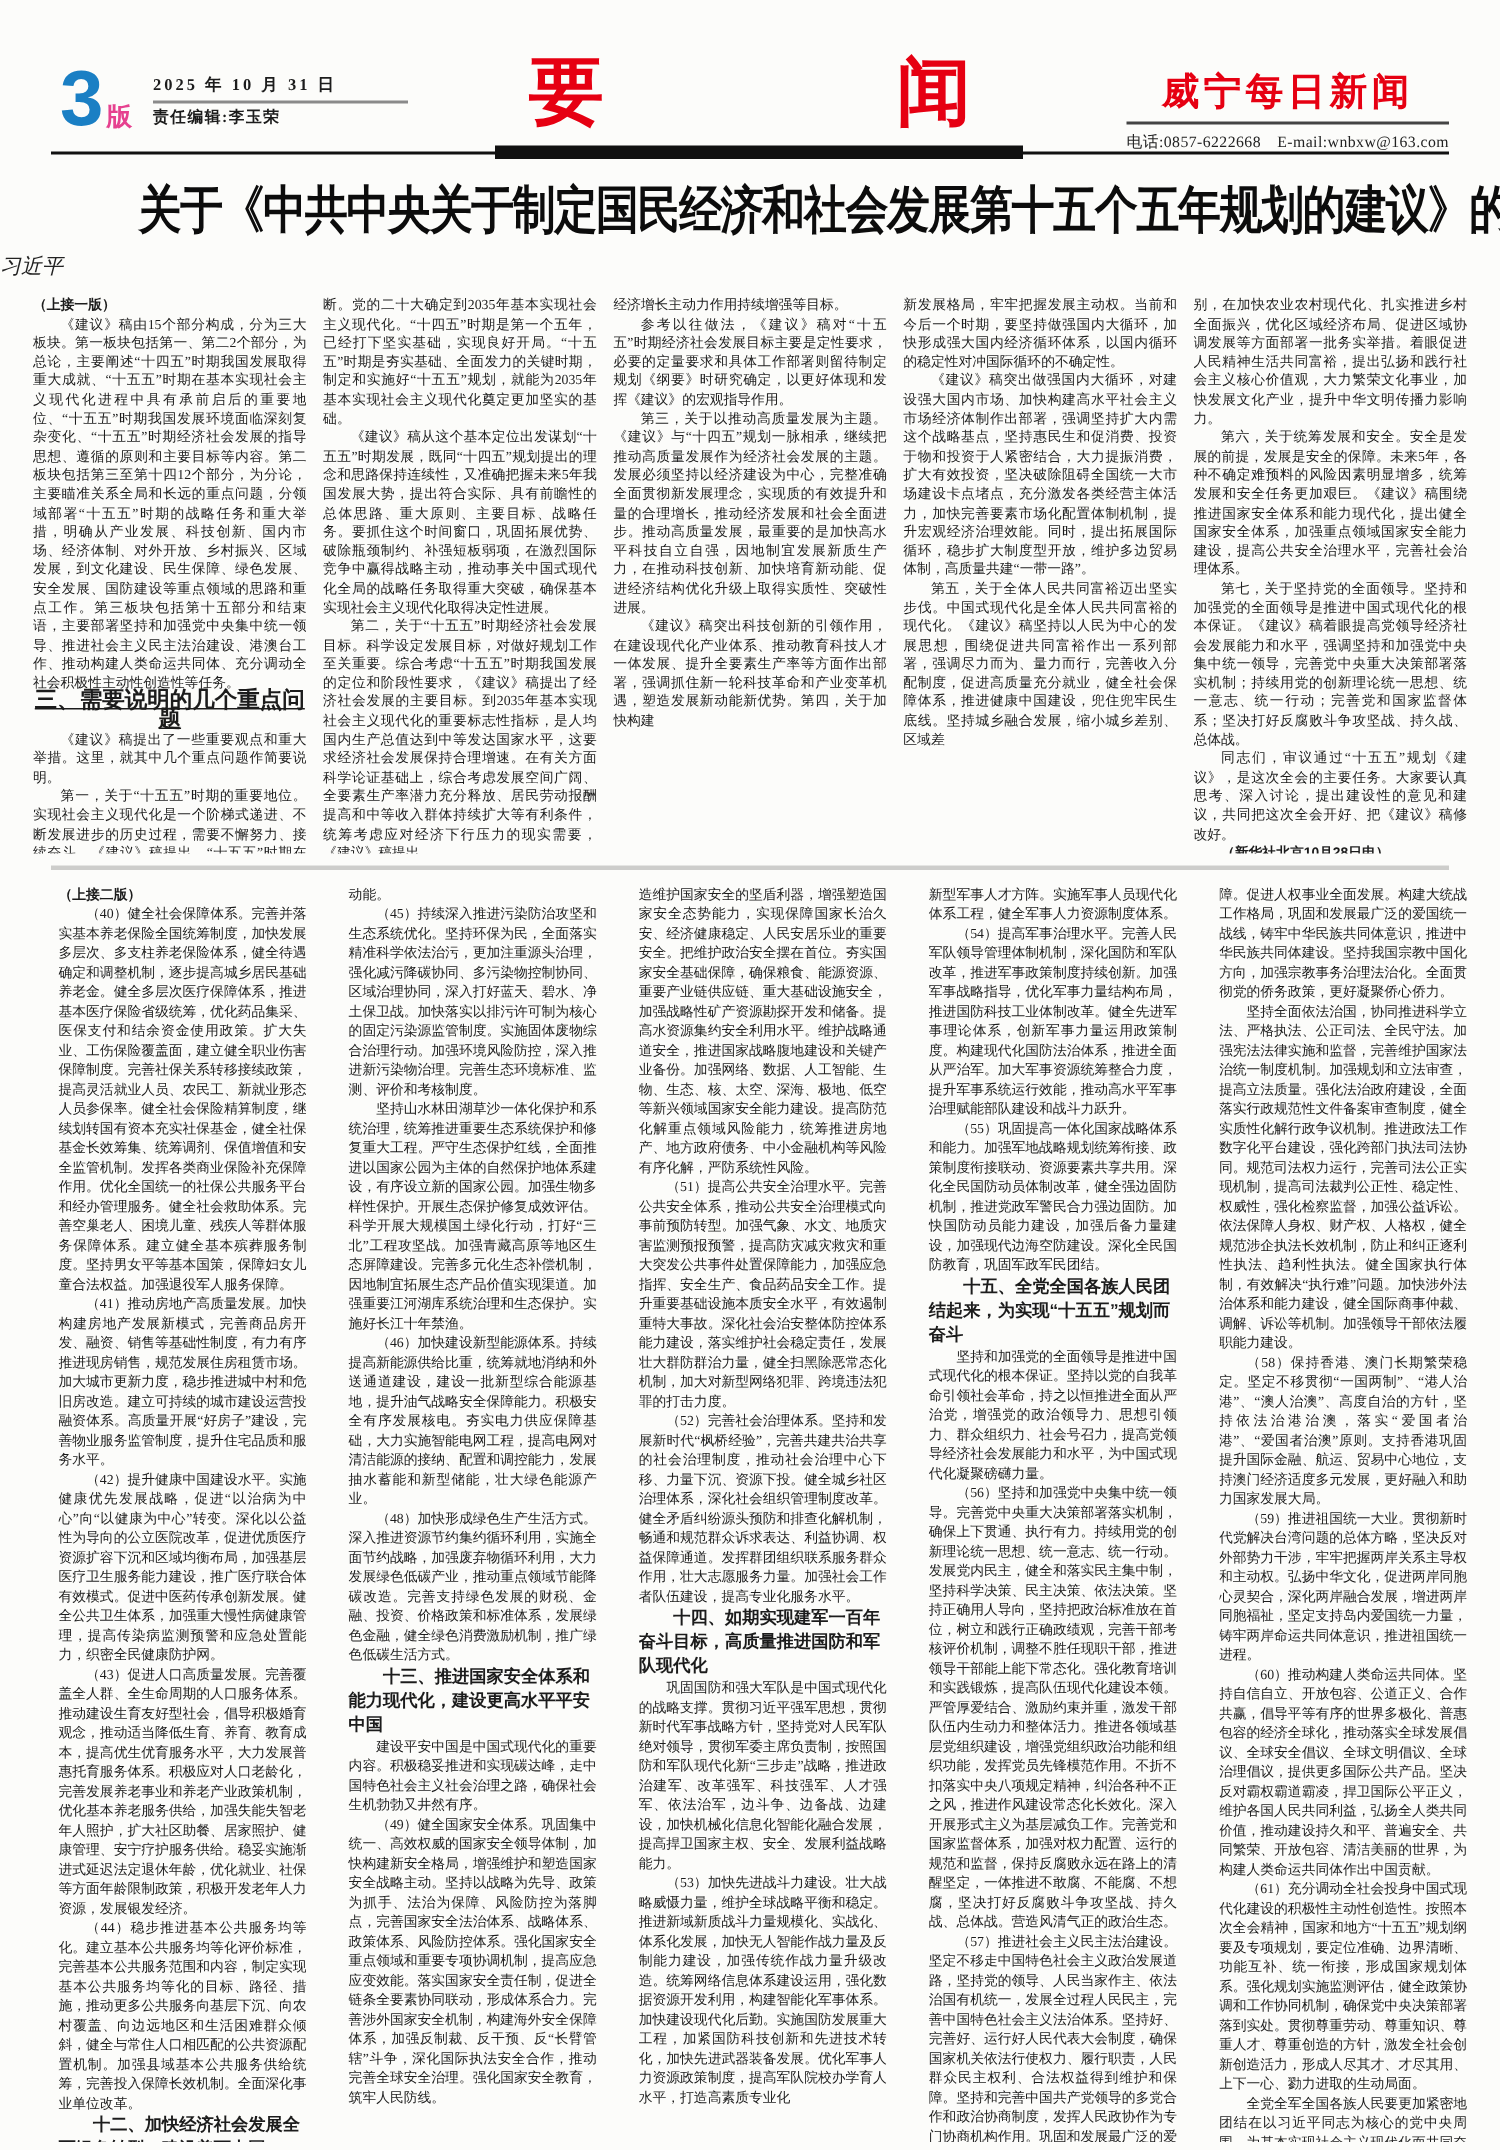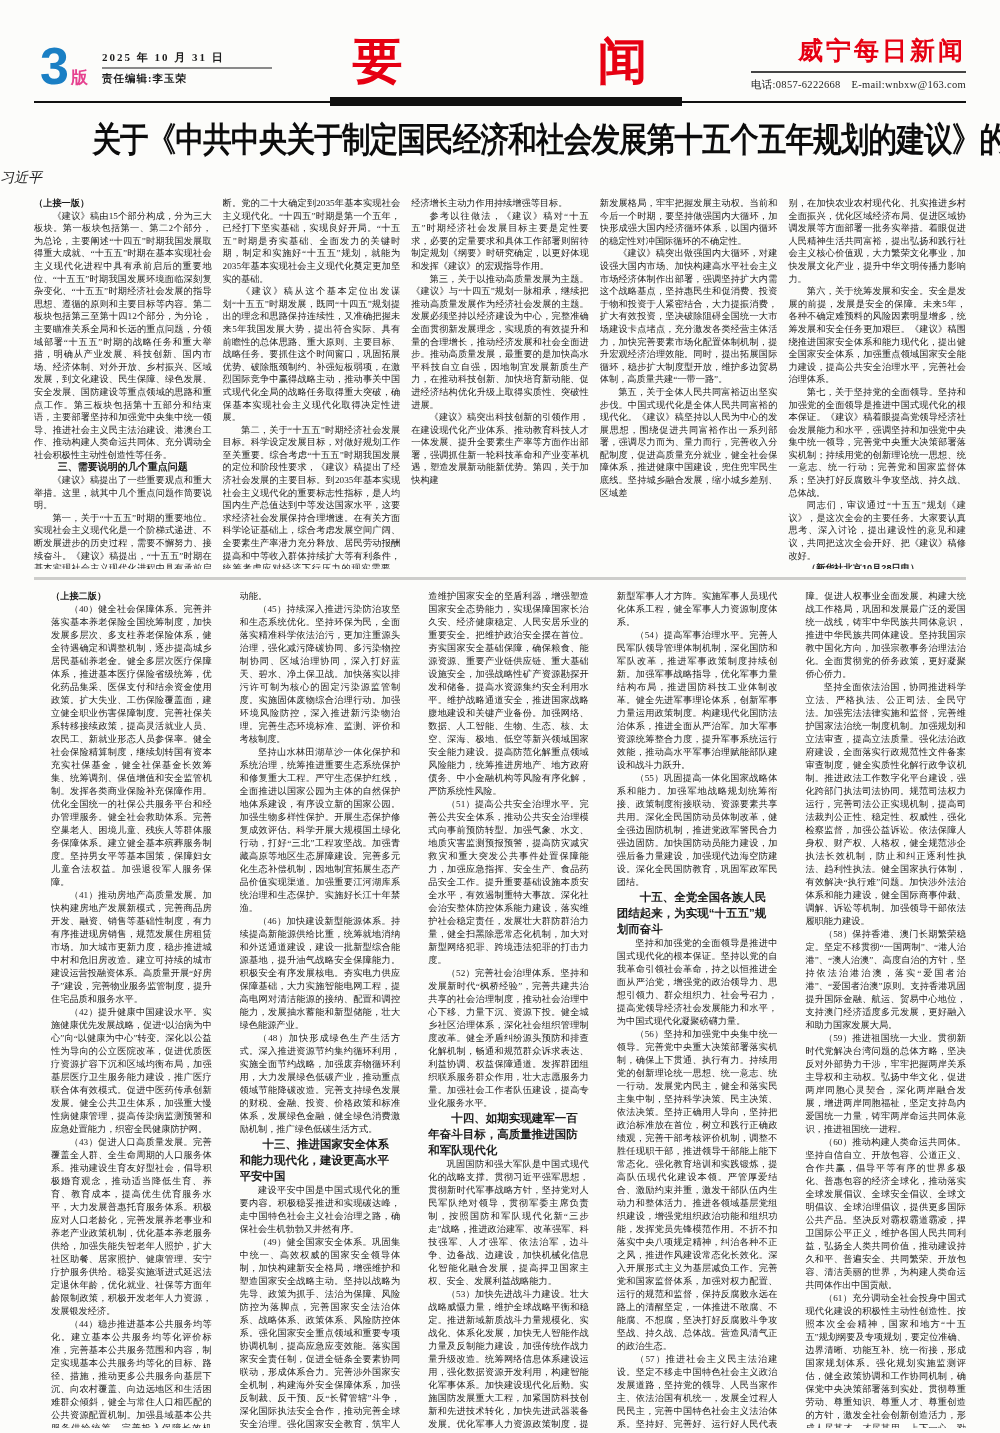--- a/index.html
+++ b/index.html
@@ -16,42 +16,42 @@
   .edlabel{font-family:"Liberation Sans",sans-serif;font-weight:bold;font-size:17px;
     color:#e6418f;margin-left:2px;line-height:16px;}
   .hd-datebox{margin-left:14px;line-height:14px;}
   .hd-date{font-size:11px;letter-spacing:2px;font-weight:bold;}
   .hd-rule{width:170px;height:2px;background:#8a8a8a;margin:3px 0 3px;}
   .hd-editor{font-size:10.5px;letter-spacing:1px;font-weight:bold;}
   .sec-title{position:absolute;left:50%;top:36px;transform:translateX(-50%);
     display:flex;gap:195px;font-family:"Liberation Sans","DejaVu Sans",sans-serif;
     font-weight:900;font-size:50px;line-height:50px;color:#e60012;}
   .blackbar{position:absolute;left:296px;bottom:-5px;width:352px;height:9px;background:#111;}
-  .hd-right{position:absolute;right:0;top:34px;text-align:right;}
+  .hd-right{position:absolute;right:0;top:44px;text-align:center;}
   .masthead{font-size:25px;font-weight:bold;color:#e60012;letter-spacing:3px;
     font-family:"Liberation Serif",serif;}
   .mast-rule{height:1.5px;background:#444;margin:4px 0 5px;}
   .contact{font-size:10.5px;color:#222;letter-spacing:.3px;}
   
   .headline-wrap{margin-top:14px;text-align:center;white-space:nowrap;}
   .headline{display:inline-block;font-family:"Liberation Sans","DejaVu Sans",sans-serif;
     font-weight:900;font-size:34px;letter-spacing:-1px;transform:scaleX(.84);
     transform-origin:center;color:#0c0c0c;}
   .byline{font-size:14px;font-style:italic;margin-top:6px;color:#222;}
   
-  .cols{display:flex;gap:11px;padding:0 34px;margin-top:10px;}
+  .cols{display:flex;gap:11px;padding:0 22px;margin-top:10px;}
   .col{flex:1 1 0;overflow:hidden;text-align:justify;}
   .top .col{height:372px;font-size:9.2px;line-height:12.6px;}
   .bot .col{height:838px;font-size:9.2px;line-height:13px;margin-left:17px;}
   .col p,.col h3{margin:0;}
   .para{text-indent:2em;}
   .cont{text-indent:0;}
   .marker{text-indent:0;font-weight:bold;}
   .heading-center{font-family:"Liberation Sans",sans-serif;font-weight:bold;
-    font-size:10px;text-align:center;margin:9px 0 8px;text-indent:0;}
+    font-size:15px;text-align:center;margin:9px 0 8px;text-indent:0;text-decoration:underline;}
   .heading{font-family:"Liberation Sans",sans-serif;font-weight:bold;font-size:11.5px;
     line-height:16px;margin:11px 0 9px;text-indent:2em;text-align:left;}
   .dateline{font-weight:bold;font-family:"Liberation Sans",sans-serif;text-indent:2em;}
   span.dateline{text-indent:0;}
   
   .divider{height:3px;background:#cdcdcb;margin:8px 34px 6px;}
 </style>
 </head>
 <body>
 

